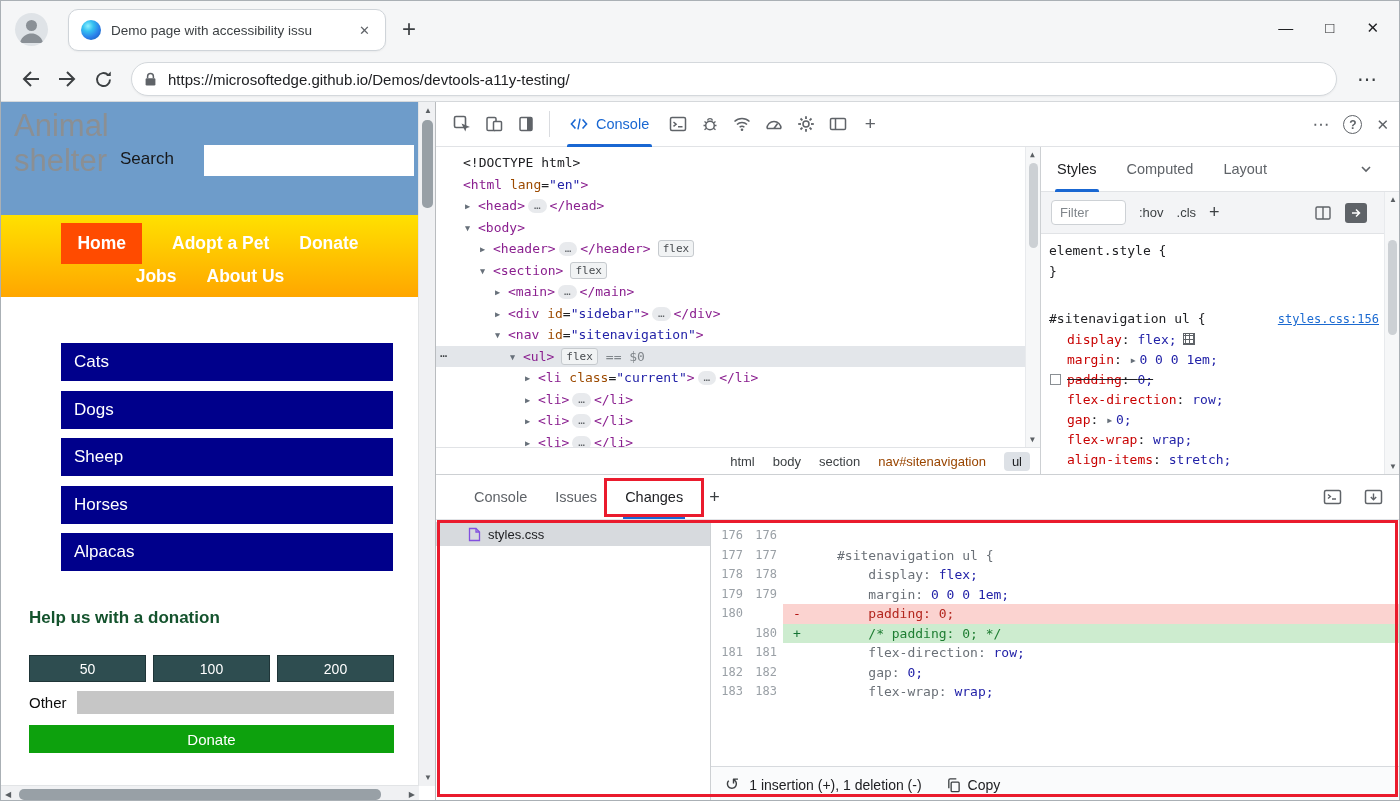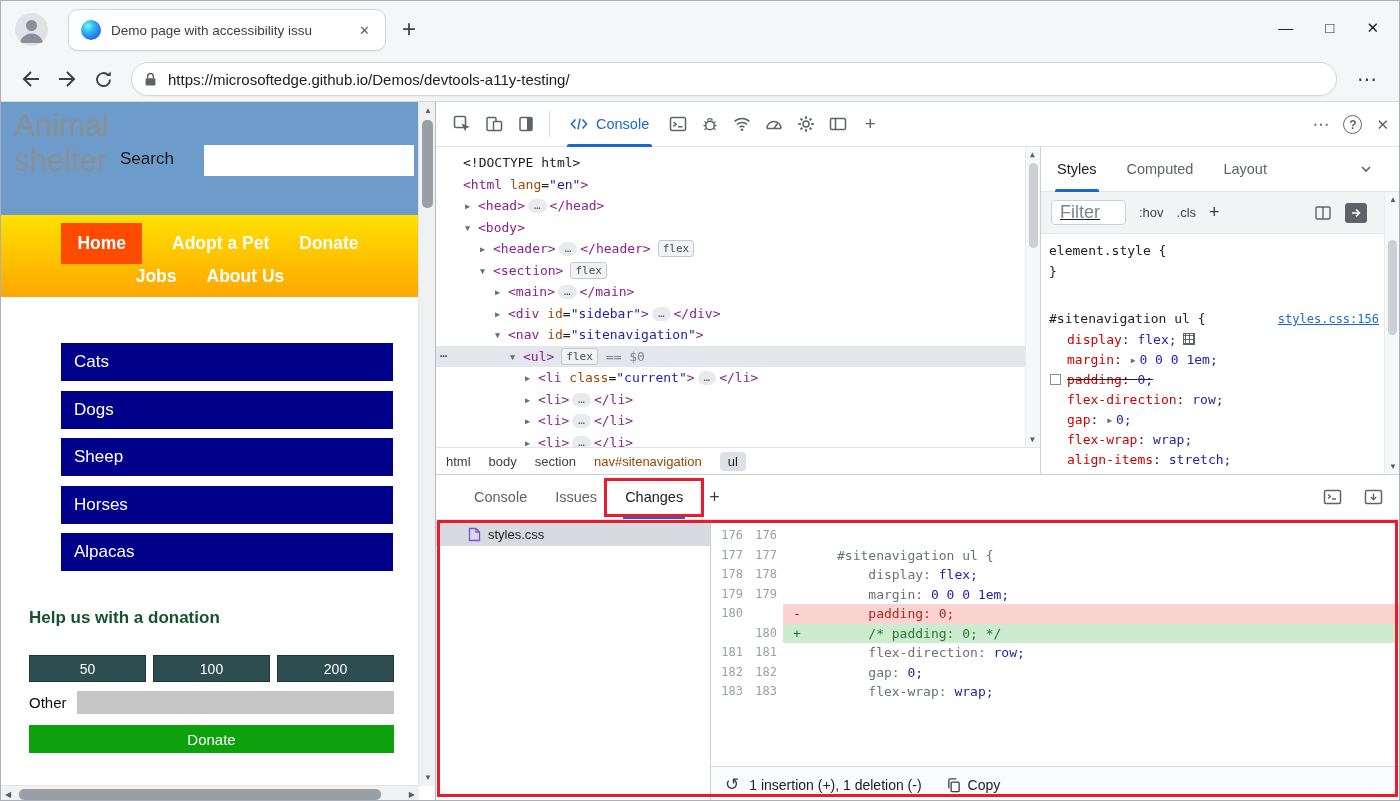--- a/index.html
+++ b/index.html
@@ -79,32 +79,32 @@
   .tk-tag { color:#8a1f8f; }
   .tk-attr { color:#9c4a00; }
   .tk-plain { color:#202124; }
   .tk-val { color:#2222a8; }
   .tk-ell { display:inline-block; background:#e8eaed; color:#5f6368; border-radius:8px; padding:0 6px; font-size:11px; line-height:14px; margin:0 3px; vertical-align:1px; }
   .tk-badge { display:inline-block; border:1px solid #c6cace; background:#f1f3f4; color:#474b4f; border-radius:3px; padding:0 4px; font-size:11px; line-height:15px; margin-left:7px; vertical-align:1px; }
   .tk-eq { color:#80868b; margin-left:8px; }
   .tree-sb { position:absolute; right:0; top:0; width:15px; height:100%; background:#f6f7f8; border-left:1px solid #e8eaed; }
   .tree-thumb { position:absolute; left:3px; top:16px; width:9px; height:85px; background:#ccd0d4; border-radius:5px; }
 
-  .crumbs { height:27px; flex:none; border-top:1px solid #e1e3e6; display:flex; align-items:center; padding:0 10px; gap:18px; font-size:13px; color:#3c4043; white-space:nowrap; }
+  .crumbs { height:27px; flex:none; border-top:1px solid #e1e3e6; display:flex; align-items:center; padding:0 10px; gap:18px; font-size:13px; color:#3c4043; white-space:nowrap;justify-content:flex-end; }
   .crumb.highlight { color:#994500; }
   .crumb.selected { background:#dde1e6; border-radius:4px; padding:2px 8px; color:#202124; }
 
   .dt-styles { flex:1; display:flex; flex-direction:column; min-width:0; position:relative; }
   .styles-tabs { height:45px; flex:none; display:flex; align-items:center; gap:26px; padding-left:14px; border-bottom:1px solid #e1e3e6; font-size:14.5px; color:#5f6368; position:relative; }
   .styles-tab { height:45px; display:flex; align-items:center; position:relative; padding:0 2px; }
   .styles-tab.active { color:#202124; }
   .styles-tab.active::after { content:""; position:absolute; left:0; right:0; bottom:0; height:3px; background:var(--accent); border-radius:2px 2px 0 0; }
   .styles-chevron { position:absolute; right:26px; top:15px; }
   .filter-row { height:42px; flex:none; background:#f3f4f6; border-bottom:1px solid #e1e3e6; display:flex; align-items:center; gap:13px; padding:0 10px 0 10px; }
-  .filter-input { width:75px; height:25px; border:1px solid #cdd1d5; border-radius:4px; background:#fff; font-size:18px; padding:0 8px; color:#202124; font-family:inherit; outline:none;text-decoration:underline; }
+  .filter-input { width:75px; height:25px; border:1px solid #cdd1d5; border-radius:4px; background:#fff; font-size:13px; padding:0 8px; color:#202124; font-family:inherit; outline:none; }
   .filter-input::placeholder { color:#80868b; }
   .toggle-label { font-size:13px; color:#3c4043; }
   .plus-btn { font-size:18px; color:#3c4043; }
   .f-spacer { flex:1; }
   .dark-icon { width:22px; height:20px; background:#5f6368; border-radius:3px; color:#fff; font-size:12px; display:flex; align-items:center; justify-content:center; margin-right:22px; }
   .rules { position:relative; flex:1; overflow:hidden; font-family:"DejaVu Sans Mono","Liberation Mono",monospace; font-size:13px; line-height:21px; padding:6px 0 0 8px; color:#202124; }
   .es-block { margin-bottom:26px; }
   .rule-head { display:flex; align-items:baseline; padding-right:20px; }
   .rule-link { margin-left:auto; font-size:12px; color:#1b6ad1; text-decoration:underline; white-space:nowrap; }
   .prop { position:relative; padding-left:18px; height:20px; line-height:20px; white-space:nowrap; }

